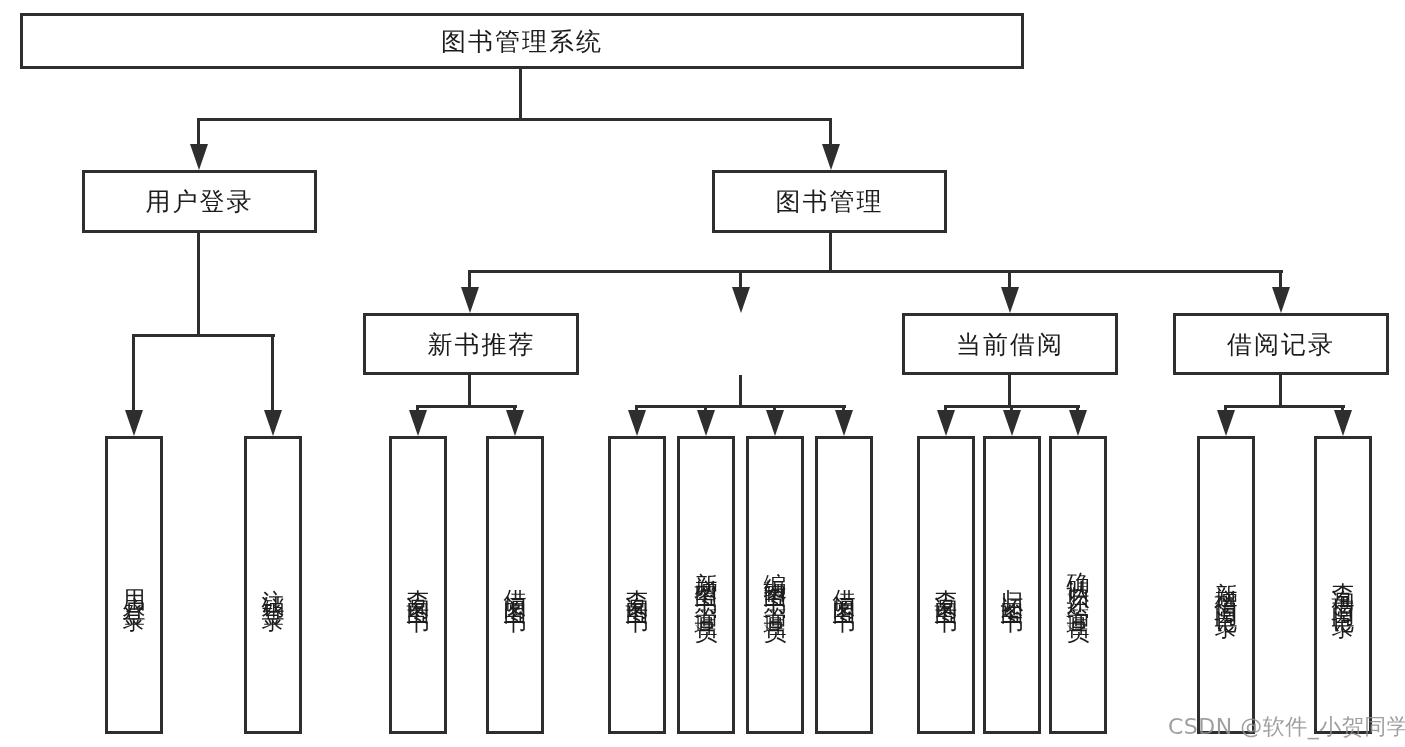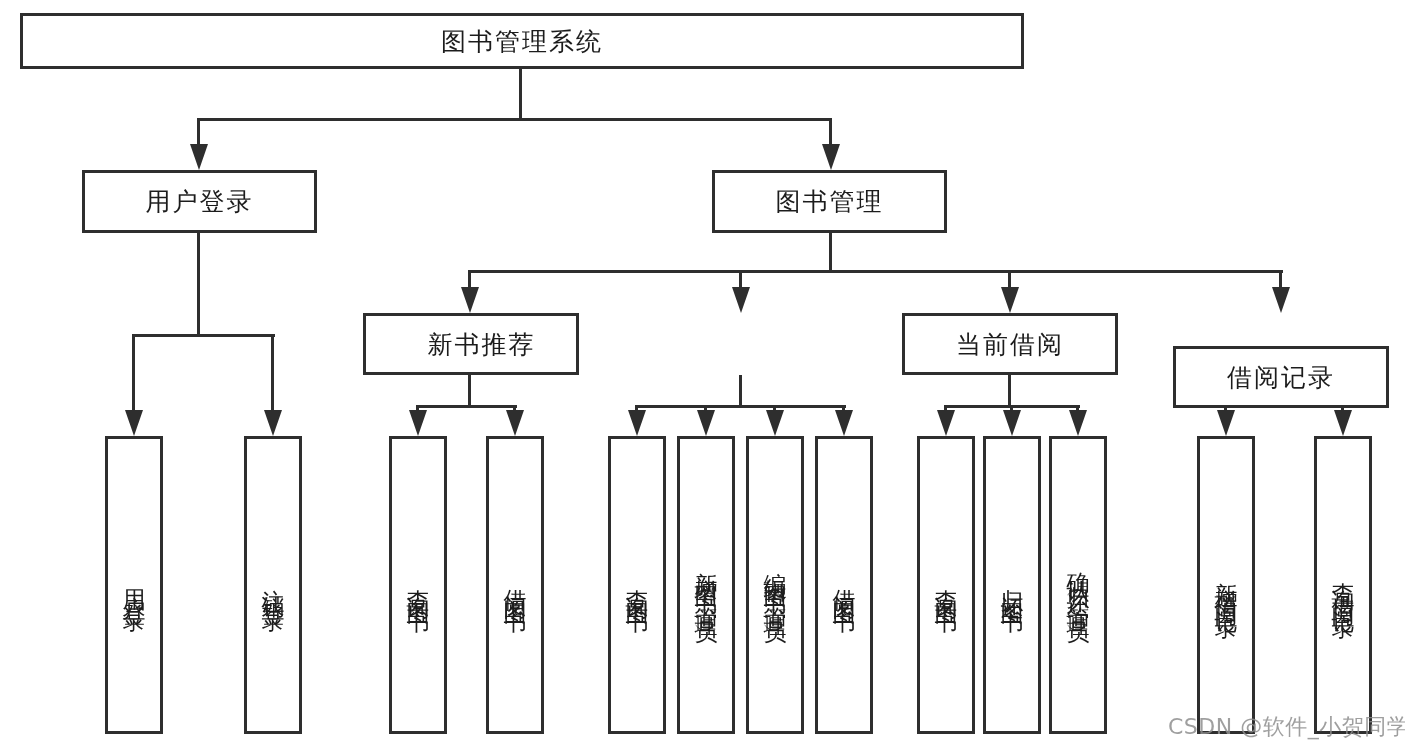--- a/index.html
+++ b/index.html
@@ -51,21 +51,21 @@
     letter-spacing:.5px;z-index:6;white-space:nowrap;
   }
 
   
   #r  {left:20px;  top:13px;  width:1004px;height:56px;}
   #ul {left:82px;  top:170px; width:235px; height:63px;}
   #bm {left:712px; top:170px; width:235px; height:63px;}
   #nb {left:363px; top:313px; width:216px; height:62px;padding-left:21px;}
   #bb {left:633px; top:313px; width:216px; height:62px;}
   #cb {left:902px; top:313px; width:216px; height:62px;justify-content:center;}
-  #br {left:1173px;top:313px; width:216px; height:62px;margin-top:33px;}
+  #br {left:1173px;top:313px; width:216px; height:62px;}
 
   #la1{left:105px;} #la2{left:244px;}
   #lb1{left:389px;} #lb2{left:486px;}
   #lc1{left:608px;} #lc2{left:677px;} #lc3{left:746px;} #lc4{left:815px;}
   #ld1{left:917px;} #ld2{left:983px;} #ld3{left:1049px;}
   #le1{left:1197px;}#le2{left:1314px;}
 
   
   #k1 {left:519px; top:69px;  height:51px;}          
   #k2 {left:197px; top:118px; width:635px;}          

